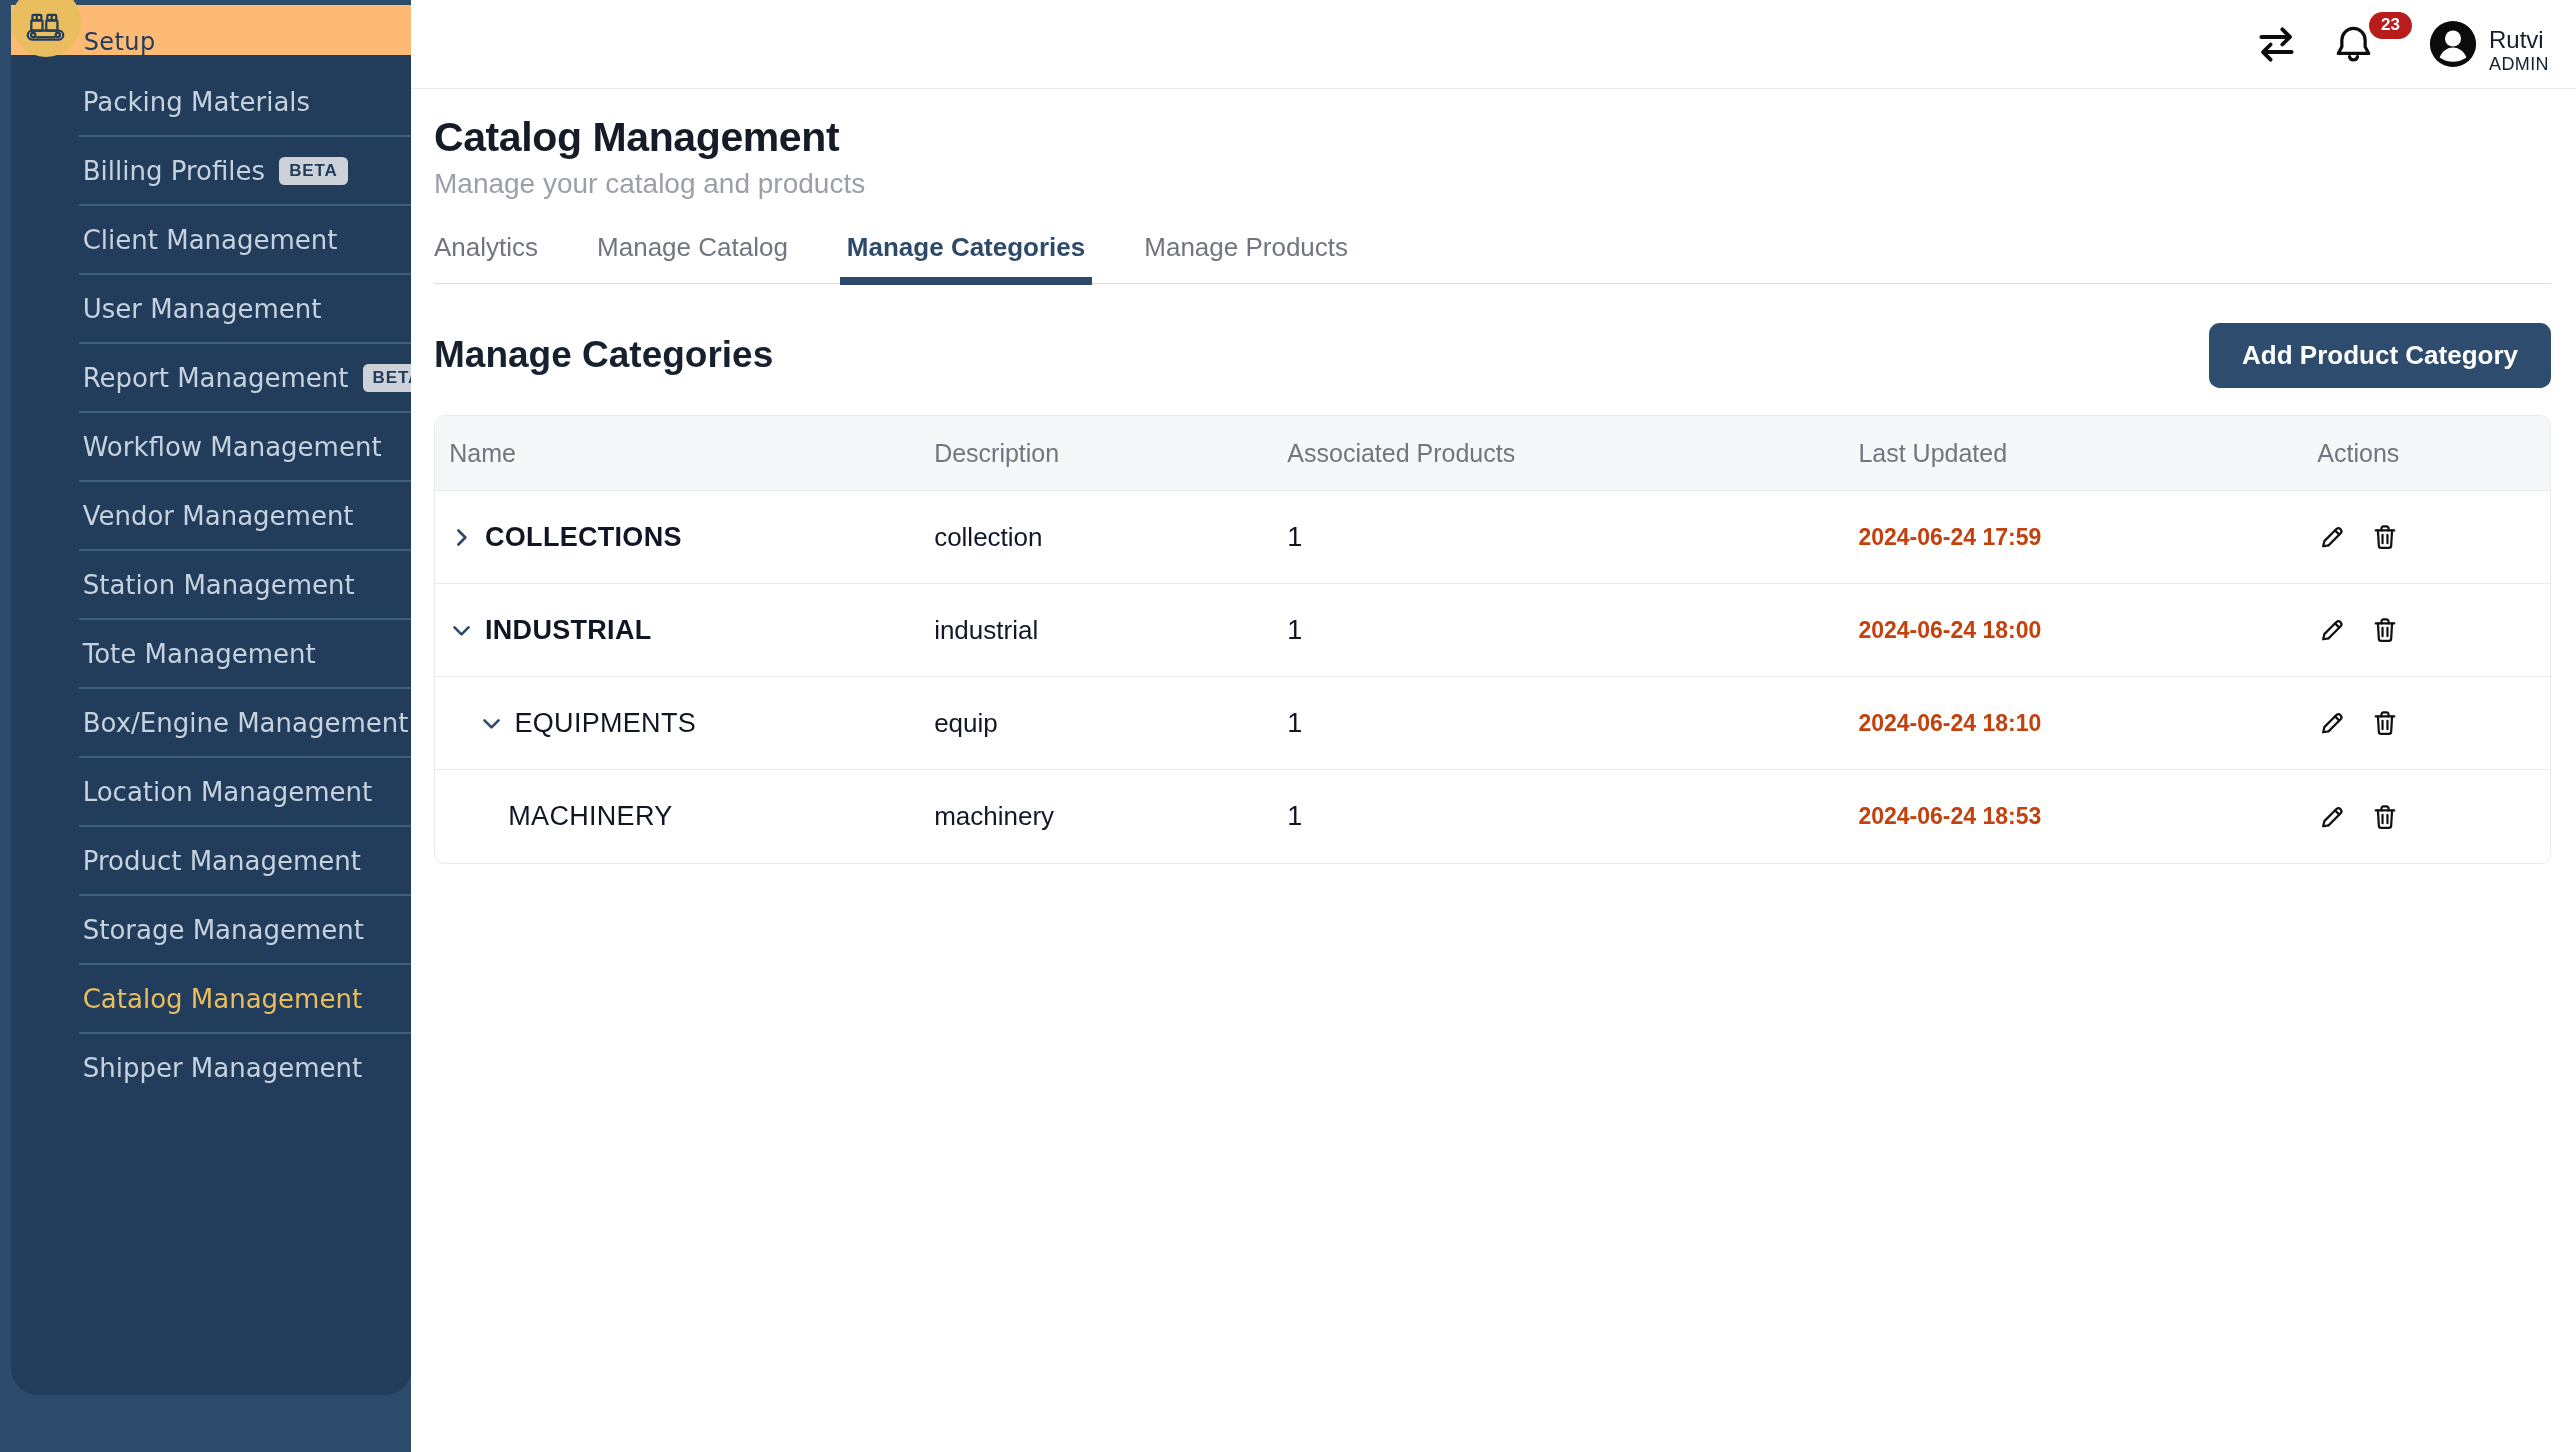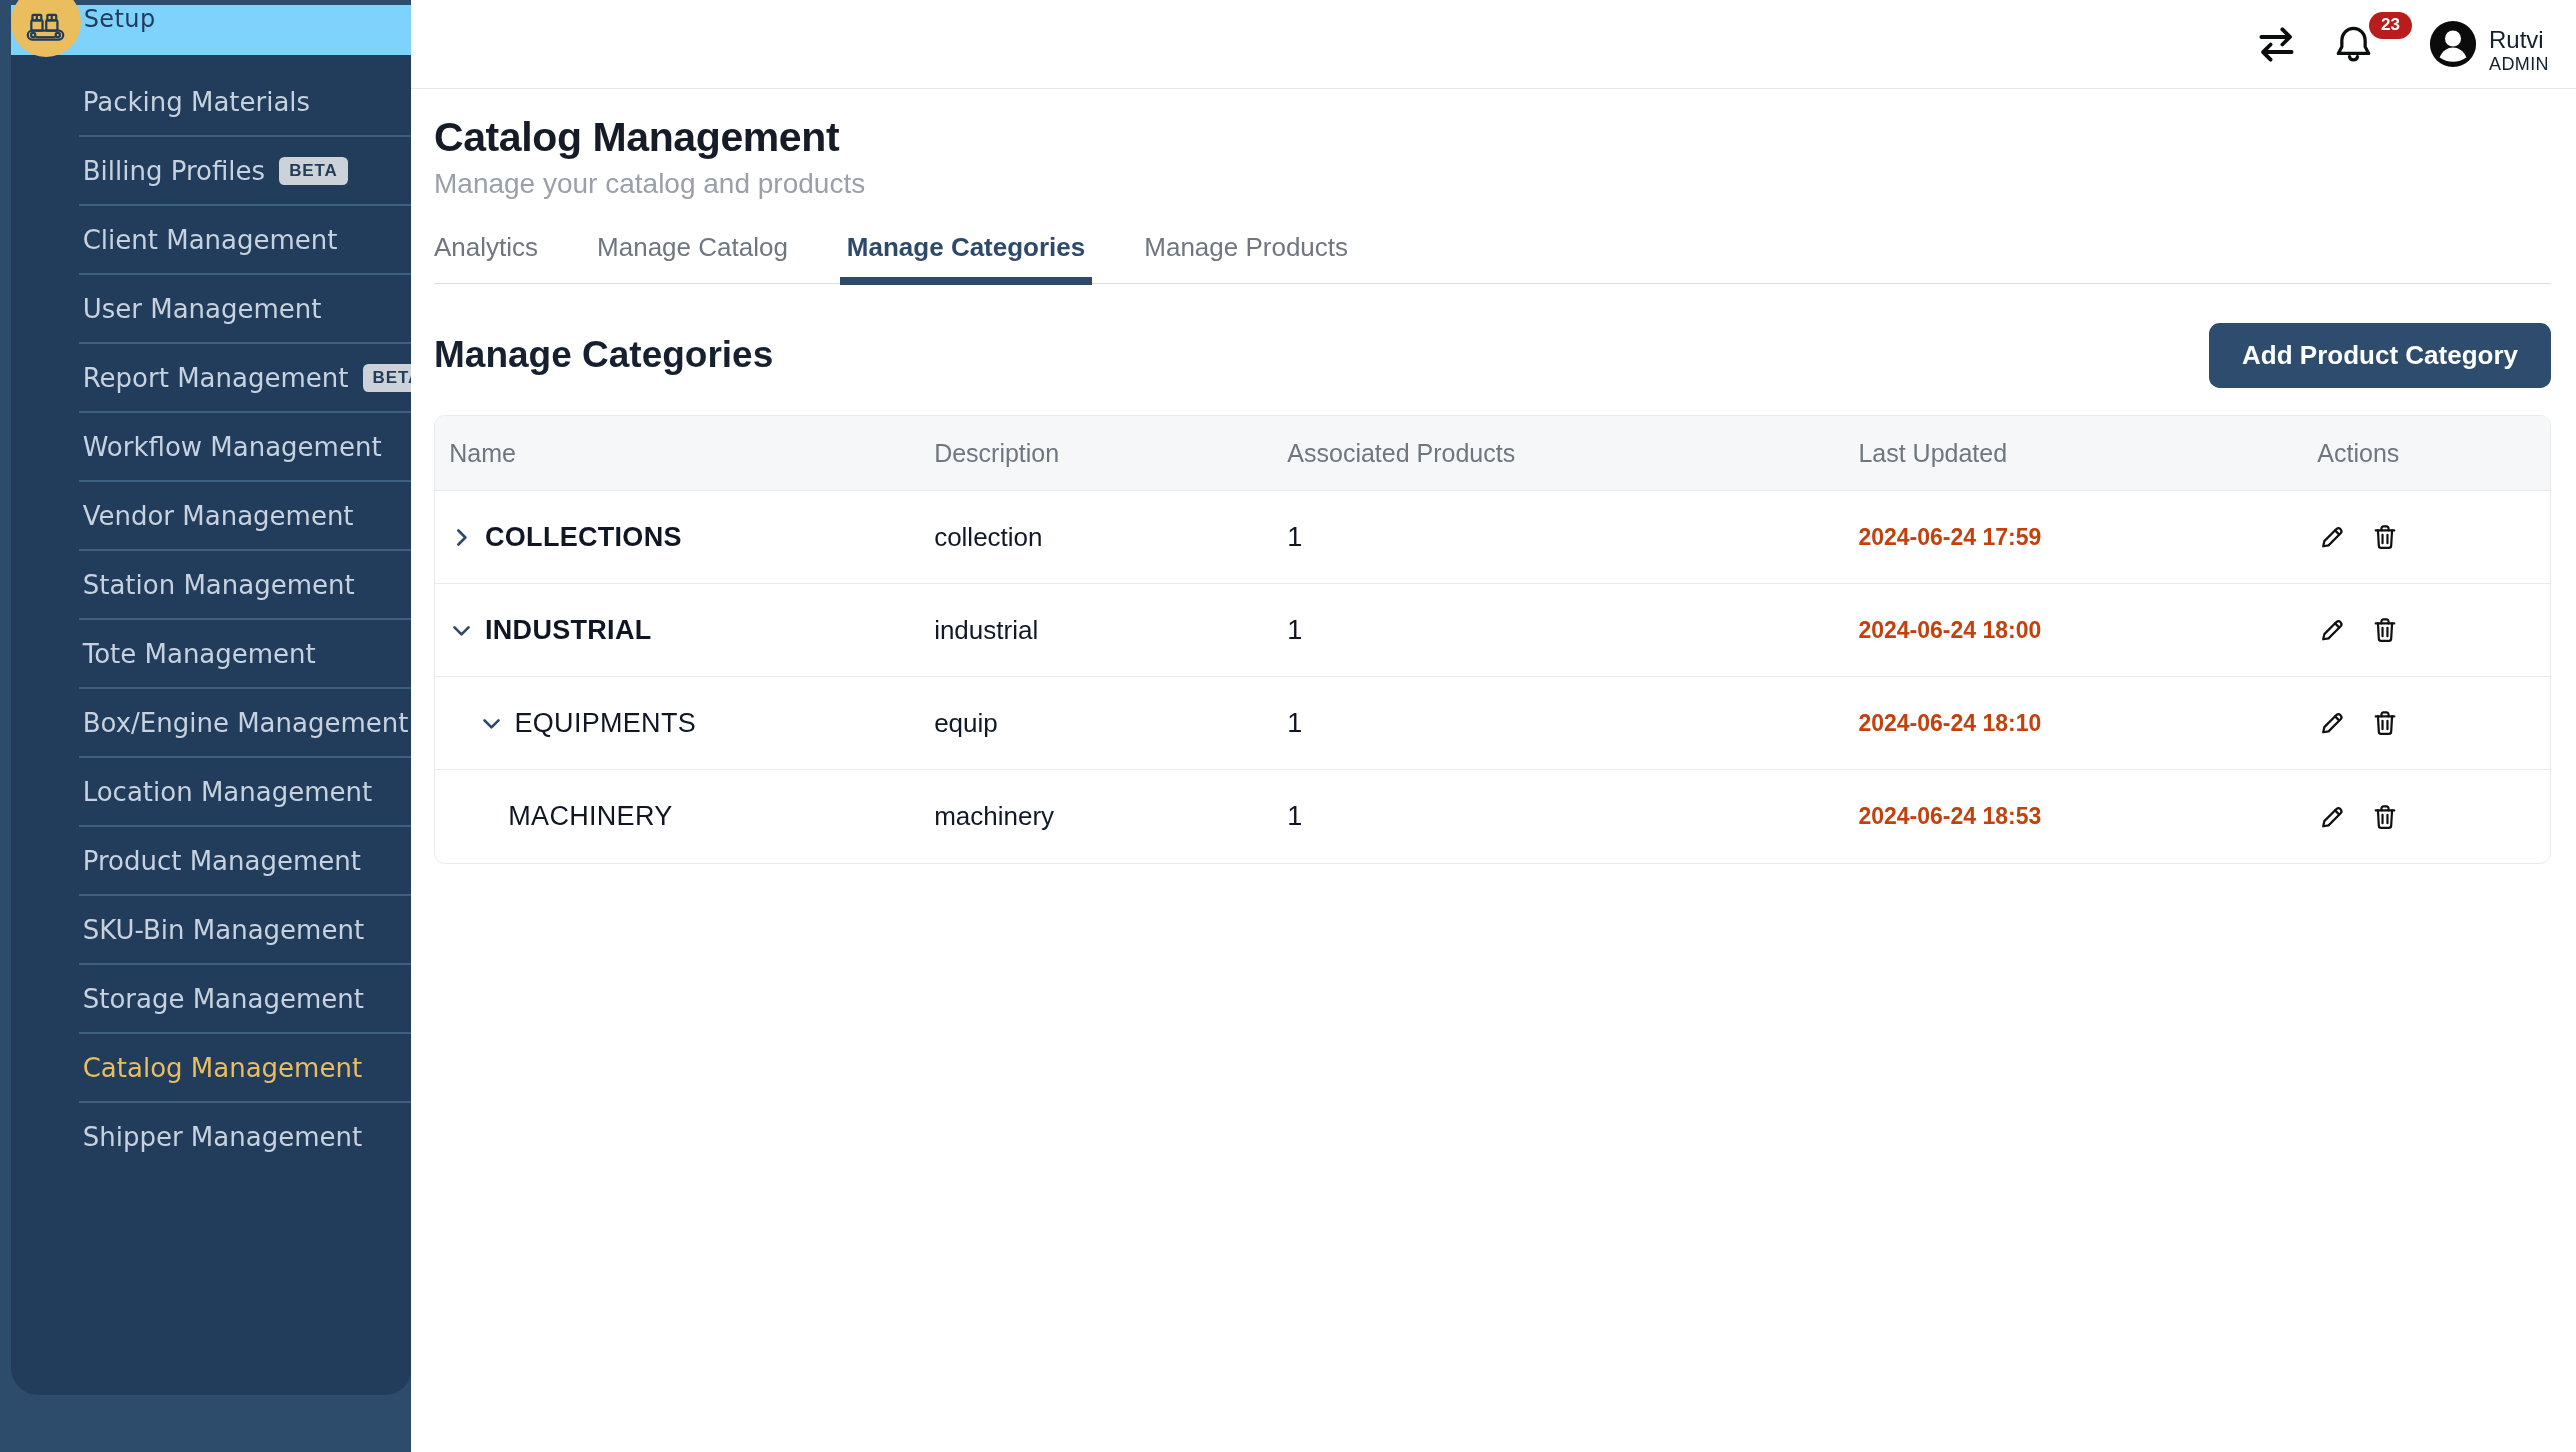--- a/index.html
+++ b/index.html
@@ -3,21 +3,21 @@
 <meta charset="utf-8">
 <style>
   * { margin:0; padding:0; box-sizing:border-box; }
   html,body { width:2576px; height:1453px; overflow:hidden; background:#fff;
               font-family:"Liberation Sans", sans-serif; }
 
   
   .sidebar { position:absolute; left:0; top:0; width:411px; height:1453px;
              background:#2d4b6a; font-family:"DejaVu Sans", sans-serif; }
   .setup-bar { position:absolute; left:10.7px; top:4.5px; width:401px; height:51px;
-               background:#7dd3fc; display:flex; align-items:flex-start; padding-left:73px; }
+               background:#fdba74; display:flex; align-items:flex-end; padding-left:73px; }
   .setup-label { font-size:24px; font-weight:500; color:#223d5b; letter-spacing:0.4px; }
   .setup-avatar { position:absolute; left:10.7px; top:-13.4px; width:70px; height:70px;
                   border-radius:50%; background:#eabd5e; z-index:3;
                   display:flex; align-items:center; justify-content:center; }
   .setup-avatar svg { margin-top:10.7px; }
   .nav { position:absolute; left:10.7px; top:55px; width:401px; height:1340px;
          background:#223d5b; border-radius:0 0 27px 27px; padding-top:12.5px; }
   .nav-item { position:relative; height:69px; display:flex; align-items:center;
               padding:0 14.3px 0 72px; color:#c7d2de; font-size:26px; cursor:pointer;
               white-space:nowrap; }
@@ -137,23 +137,20 @@
     <div class="nav-item">
         <span>Box/Engine Management</span>
       </div>
     <div class="nav-item">
         <span>Location Management</span>
       </div>
     <div class="nav-item">
         <span>Product Management</span>
       </div>
     <div class="nav-item">
-        <span>SKU-Bin Management</span>
-      </div>
-    <div class="nav-item">
         <span>Storage Management</span>
       </div>
     <div class="nav-item active">
         <span>Catalog Management</span>
       </div>
     <div class="nav-item">
         <span>Shipper Management</span>
       </div>
   </div>
 </div>

